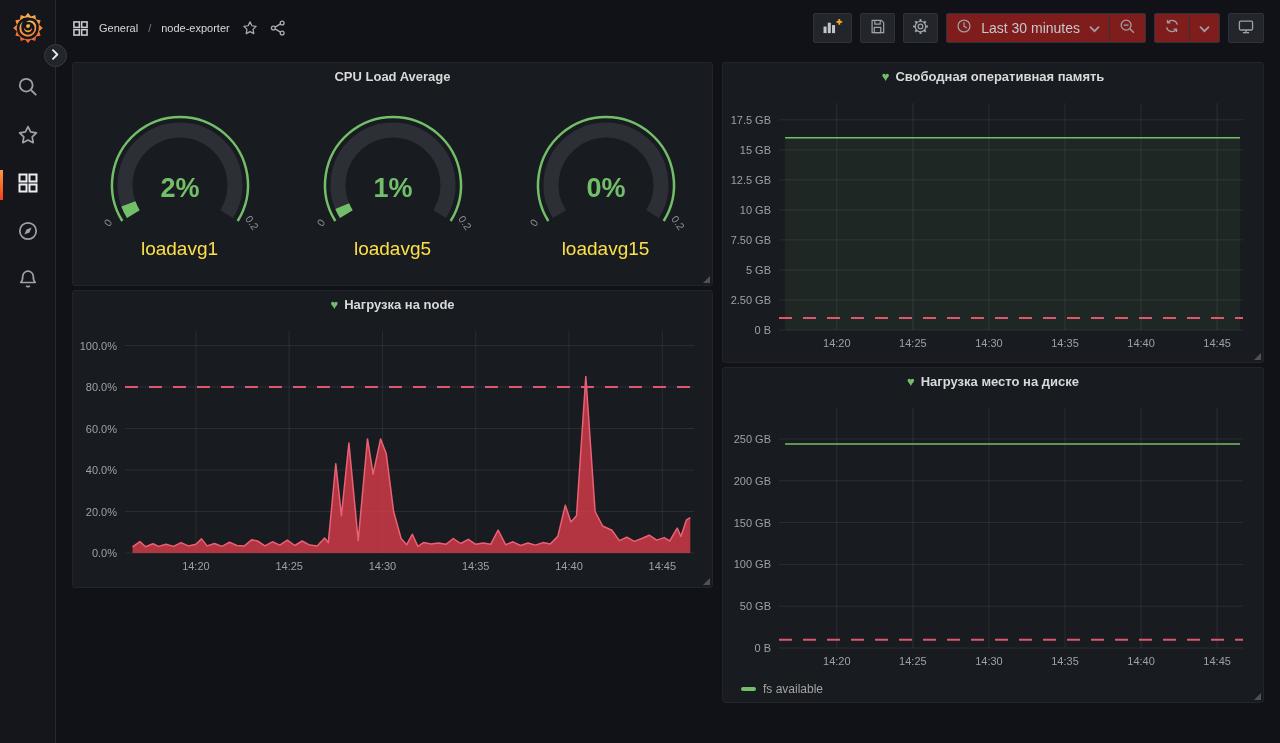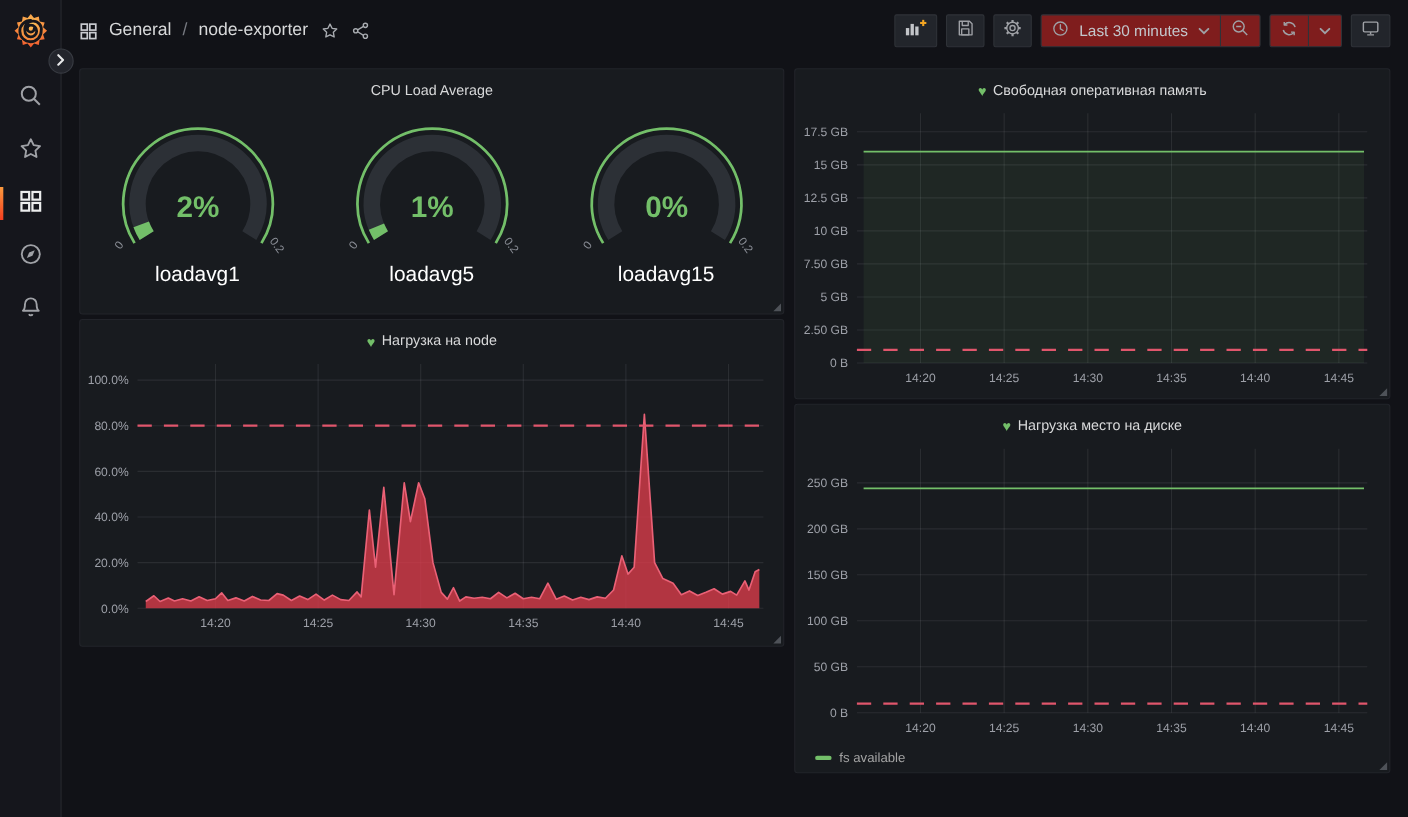--- a/index.html
+++ b/index.html
@@ -29,54 +29,54 @@
   }
   .expand-btn {
     position:absolute; left:44px; top:44px; width:23px; height:23px; border-radius:50%;
     background:#23252c; border:1px solid #383b42; color:#e8e9ea; z-index:6;
     display:flex; align-items:center; justify-content:center; cursor:pointer;
   }
 
   
   .main { flex:1; position:relative; }
   .topbar { height:56px; display:flex; align-items:center; justify-content:space-between; padding:0 16px; }
-  .crumbs { display:flex; align-items:center; gap:10px; font-size:16px; color:#d8d9da; }
+  .crumbs { display:flex; align-items:center; gap:10px; font-size:11px; color:#d8d9da; }
   .crumbs .icon { display:flex; color:#c9cbd0; }
   .crumb { cursor:pointer; }
   .sep { color:#787b82; }
   .crumb-icon-btn { display:flex; align-items:center; color:#a9acb1; cursor:pointer; margin-left:2px; }
 
   .toolbar { display:flex; align-items:center; gap:8px; }
   .tbtn {
     height:30px; min-width:34px; padding:0 8px; background:#22252b;
     border:1px solid #2f3238; border-radius:2px; color:#9fa1a6;
     display:flex; align-items:center; justify-content:center; cursor:pointer;
   }
   .tgroup { display:flex; align-items:stretch; height:30px; background:#7f1d1d; border:1px solid #2f3238; border-radius:2px; }
   .tgroup .seg { display:flex; align-items:center; padding:0 9px; color:#9fa1a6; cursor:pointer; }
   .tgroup .seg + .seg { border-left:1px solid #2f3238; }
   .time-label { color:#c3c7cc; font-size:14px; font-weight:500; margin:0 9px; white-space:nowrap; }
 
   
   .dash { position:absolute; top:56px; left:0; right:0; bottom:0; }
   .panel { position:absolute; background:#181b1f; border:1px solid #22242a; border-radius:3px; }
   .phead {
-    height:26px; display:flex; align-items:flex-end; justify-content:center; gap:6px;
-    font-size:13px; font-weight:400; color:#d8d9da; cursor:pointer;
+    height:26px; display:flex; align-items:center; justify-content:center; gap:6px;
+    font-size:13px; font-weight:700; color:#d8d9da; cursor:pointer;
   }
   .heart { color:#73bf69; font-size:13px; line-height:1; }
   .pbody { position:absolute; left:6px; right:6px; top:26px; bottom:6px; }
   .pbody.with-legend { bottom:28px; }
   .chart { position:absolute; inset:0; }
   .legend { position:absolute; left:18px; bottom:6px; display:flex; align-items:center; gap:7px; font-size:12px; color:#a3a3a3; cursor:pointer; }
   .lswatch { width:15px; height:4px; border-radius:2px; }
 
   .gauges { display:flex; justify-content:space-around; align-items:flex-start; padding-top:24px; }
   .gauge { display:flex; flex-direction:column; align-items:center; }
-  .glabel { font-size:19px; color:#ffffff; margin-top:1px; }
+  .glabel { font-size:19px; color:#fde047; margin-top:1px; }
 
   .resize {
     position:absolute; right:2px; bottom:2px; width:0; height:0;
     border-left:7px solid transparent; border-bottom:7px solid #4e5258; cursor:nwse-resize;
   }
   svg text { font-family:"Liberation Sans","DejaVu Sans",sans-serif; }
 </style>
 </head>
 <body>
 

